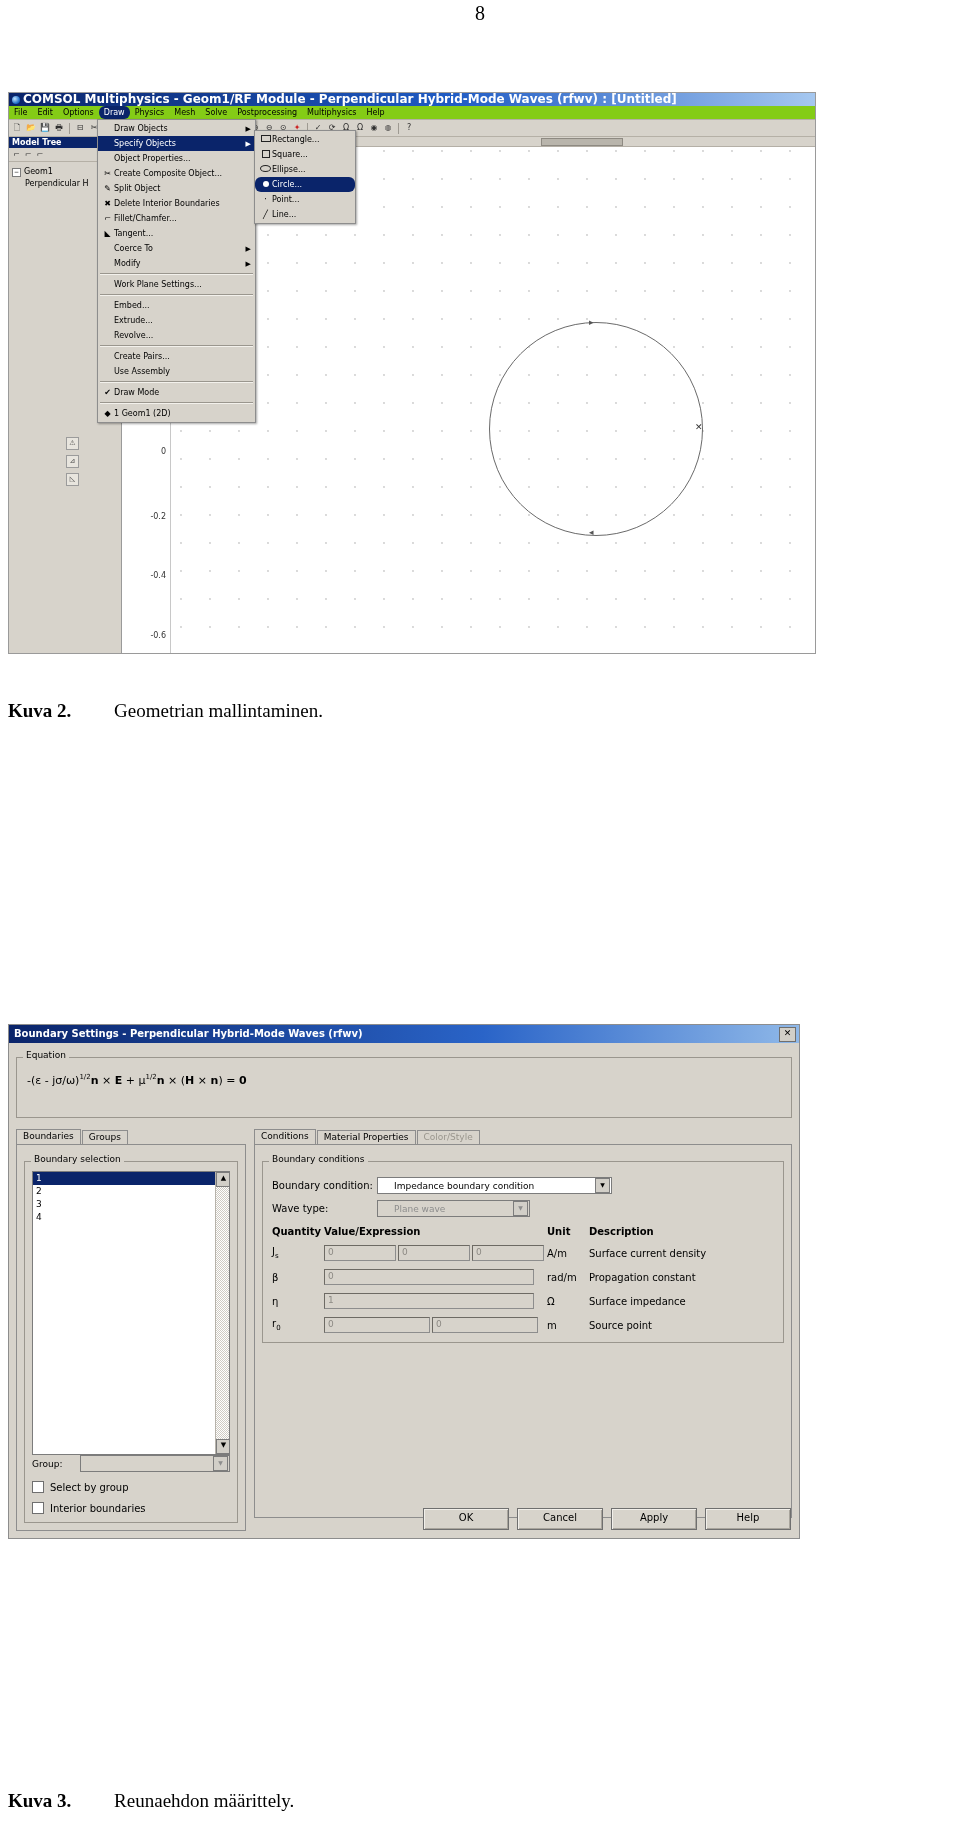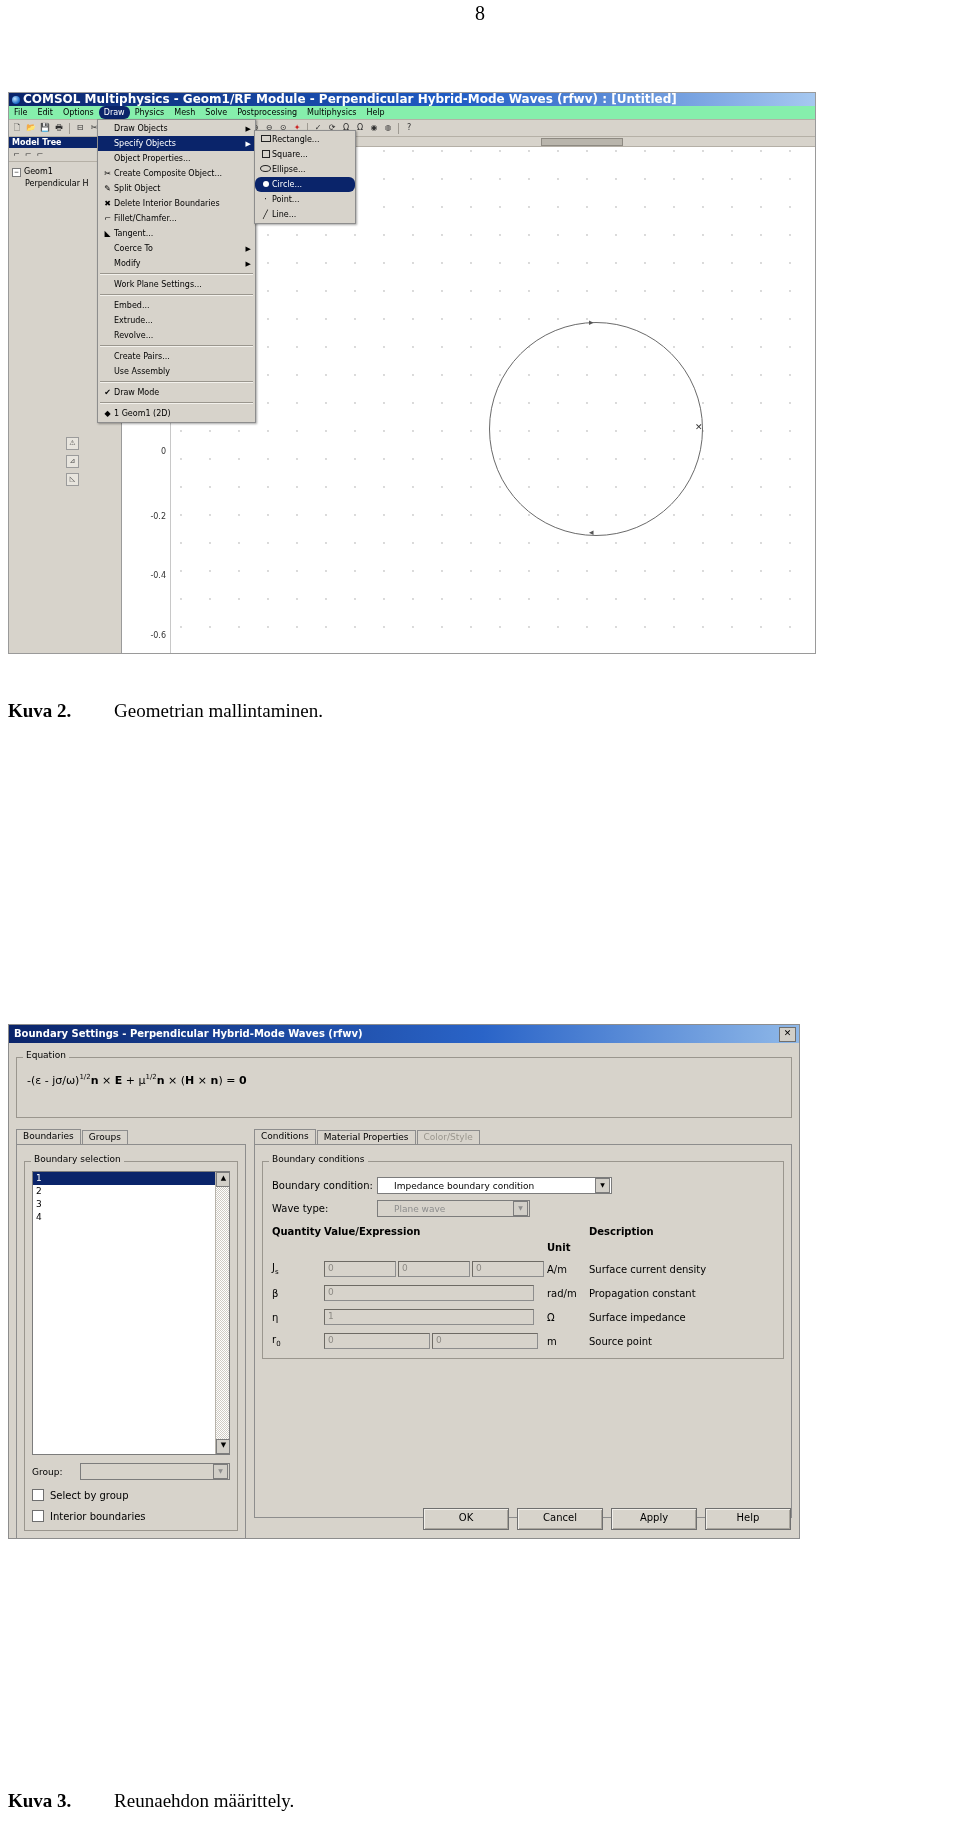--- a/index.html
+++ b/index.html
@@ -25,21 +25,21 @@
     color:#ffffff;font-size:12px;line-height:13px;
     padding-left:3px;white-space:nowrap;font-weight:bold;
     display:flex;align-items:center;gap:3px;
   }
   .tb-icon{
     width:8px;height:8px;border-radius:50%;
     background:radial-gradient(circle at 35% 35%,#bfe4ff,#1364c4 70%,#06306b);
     display:inline-block;flex:0 0 auto;
   }
   .menubar{
-    height:13px;background:#86efac;border-bottom:1px solid #b5b0a6;
+    height:13px;background:#84cc16;border-bottom:1px solid #b5b0a6;
     display:flex;align-items:center;font-size:8px;color:#000;
   }
   .menubar .mi{padding:0 5px;line-height:13px;white-space:nowrap;}
   .menubar .mi.active{background:#0a246a;color:#fff;border-radius:6px;}
   .toolbar{
     height:16px;background:#d7d3cb;border-bottom:1px solid #b5b0a6;
     display:flex;align-items:center;gap:2px;padding-left:2px;
     font-size:9px;color:#2a2a2a;
   }
   .tbtn{
@@ -177,21 +177,21 @@
   .listbox .item.sel{background:#0a246a;color:#fff;}
   .scroll{
     position:absolute;right:0;top:0;width:13px;height:100%;background:
       repeating-conic-gradient(#ffffff 0% 25%,#cfcbc3 0% 50%) 0 0/2px 2px;
     border-left:1px solid #b7b3ab;
   }
   .sc-btn{
     position:absolute;left:0;width:13px;height:13px;background:#d2cfc8;
     border:1px solid #7c7c7c;font-size:7px;line-height:11px;text-align:center;
   }
-  .row-lbl{display:flex;align-items:center;margin-top:8px;gap:18px;}
+  .row-lbl{display:flex;align-items:center;gap:18px;}
   .combo{
     background:#fff;border:1px solid #7c7c7c;height:15px;display:flex;align-items:center;
     justify-content:space-between;font-size:9px;padding-left:16px;
   }
   .combo.dis{background:#d7d3cb;color:#8d8d8d;}
   .combo .arw{
     width:13px;height:13px;background:#d2cfc8;border:1px solid #7c7c7c;margin:0 1px;
     font-size:6px;line-height:11px;text-align:center;
   }
   .chk{width:10px;height:10px;border:1px solid #6f6f6f;background:#fff;display:inline-block;}
@@ -938,21 +938,21 @@
               <span class="bc-lbl">Wave type:</span>
               <span class="combo dis" style="width:135px;">
                 <span>Plane wave</span>
                 <span class="arw">▼</span>
               </span>
             </div>
 
             <div class="hdr-row">
               <span style="width:52px;">Quantity</span>
               <span style="width:223px;">Value/Expression</span>
-              <span style="width:42px;margin-top:16px;">Unit</span>
+              <span style="width:42px;">Unit</span>
               <span>Description</span>
             </div>
 
             <div class="q-row">
               <span class="q-name">
                 <span>J</span><sub>s</sub>
               </span>
               <span style="width:223px;display:flex;">
                 <span class="inp" style="width:67px;">0</span>
                 <span class="inp" style="width:67px;">0</span>

